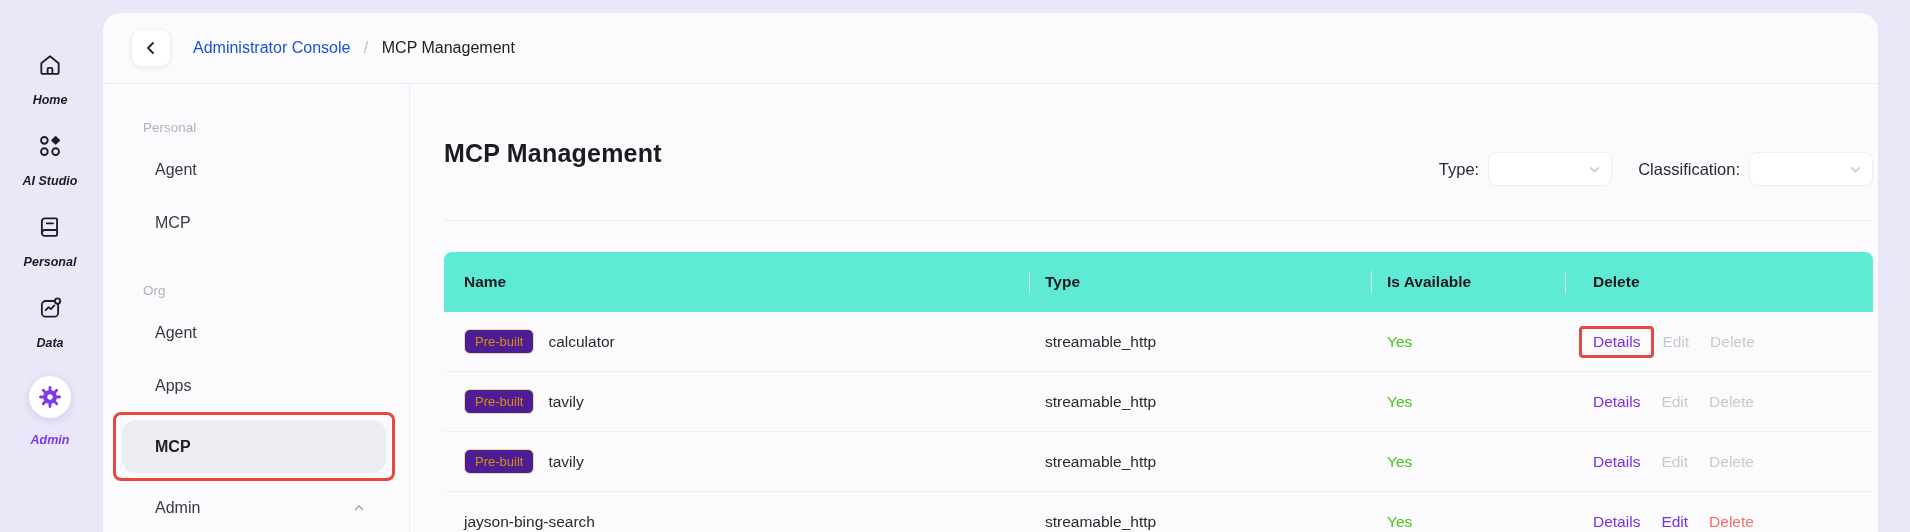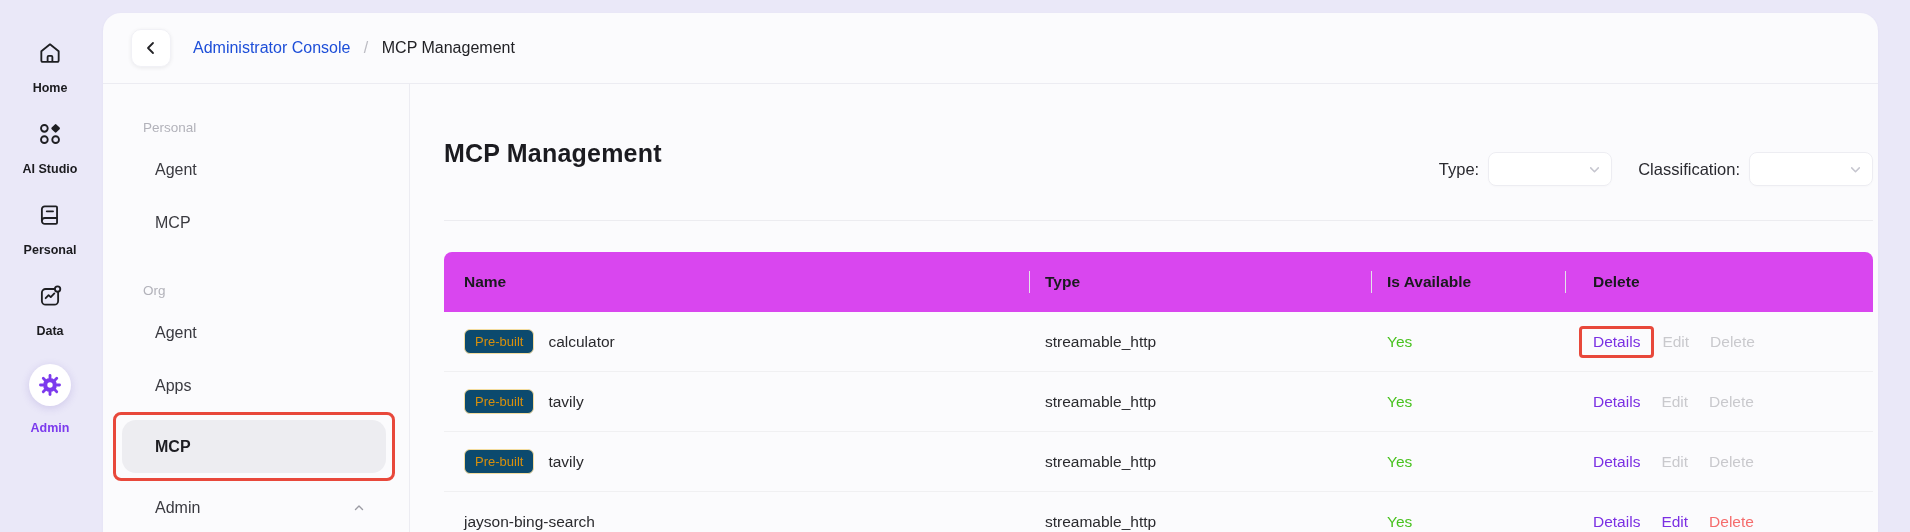--- a/index.html
+++ b/index.html
@@ -3,22 +3,22 @@
 <meta charset="utf-8">
 <style>
   * { margin:0; padding:0; box-sizing:border-box; }
   html,body { width:1910px; height:532px; overflow:hidden; }
   body {
     font-family:"Liberation Sans","DejaVu Sans",sans-serif;
     background:#eae8f8; color:#26262a; position:relative;
   }
 
   
-  .rail { position:absolute; left:0; top:0; width:100px; height:380px;
-          display:flex; flex-direction:column; align-items:center; }
+  .rail { position:absolute; left:0; top:12px; width:100px; height:380px;
+          display:flex; flex-direction:column; align-items:center;font-style:italic; }
   .rail-logo { width:56px; height:56px; margin-top:12px; }
   .rail-div { width:42px; height:1px; background:#d9d6ec; margin:18px 0 10px; }
   .rail-item { display:flex; flex-direction:column; align-items:center;
                margin-bottom:26px; cursor:pointer; }
   .rail-item:first-of-type { margin-top:26px; }
   .rail-item svg.ic { width:26px; height:26px; }
   .rail-label { margin-top:15px; font-size:12.5px; font-weight:bold; color:#1b1b1f; }
   .rail-item.active .rail-label { color:#7c3aed; }
   .admin-circle { width:42px; height:42px; border-radius:50%; background:#fff;
                   display:flex; align-items:center; justify-content:center;
@@ -61,32 +61,32 @@
   .filters { margin-left:auto; display:flex; align-items:center; gap:26px; }
   .filter-group { display:flex; align-items:center; gap:9px;margin-top:32px; }
   .filter-label { font-size:16.5px; color:#2a2a30; }
   .select { width:124px; height:34px; background:#fff; border:1px solid #ededf2;
             border-radius:8px; display:flex; align-items:center; justify-content:flex-end;
             padding-right:10px; cursor:pointer; box-shadow:0 1px 2px rgba(0,0,0,.02); }
   .hr { height:1px; background:#ececf0; margin-top:34px; }
 
   
   .table { margin-top:31px; }
-  .t-head { display:flex; background:#d946ef; height:60px; align-items:center;
+  .t-head { display:flex; background:#5eead4; height:60px; align-items:center;
             border-radius:8px 8px 0 0; font-weight:bold; font-size:15.5px; color:#1a1a1e; }
   .t-row { display:flex; height:60px; align-items:center; font-size:15.5px;
            border-bottom:1px solid #f0f0f2; color:#2a2a2e; }
   .c-name { width:585px; padding-left:20px; display:flex; align-items:center; }
   .c-type { width:342px; padding-left:16px; }
   .c-avail { width:194px; padding-left:16px; }
   .c-act { flex:1; padding-left:28px; display:flex; align-items:center; }
   .t-head .hcell { position:relative; height:100%; display:flex; align-items:center; }
   .t-head .c-type::before, .t-head .c-avail::before, .t-head .c-act::before {
     content:""; position:absolute; left:0; top:19px; width:1px; height:22px; background:#e3e3e8; }
-  .badge { font-size:13px; color:#d78f0c; background:#0c4a6e; border:1px solid #f3dc9e;
+  .badge { font-size:13px; color:#d78f0c; background:#4c1d95; border:1px solid #f3dc9e;
            border-radius:6px; padding:4px 10px; margin-right:14px; white-space:nowrap; }
   .yes { color:#49c220; font-weight:500; }
   .alink { margin-right:21px; cursor:pointer; text-decoration:none; }
   .alink.primary { color:#7b2fe3; }
   .alink.disabled { color:#c9c9cd; cursor:default; }
   .alink.danger { color:#f56c6c; }
   .act-annot { border:3px solid #e8483b; border-radius:4px; padding:4px 11px;
                margin:-4px 8px -4px -14px; display:inline-block; }
   .act-annot .alink { margin-right:0; }
 </style>

